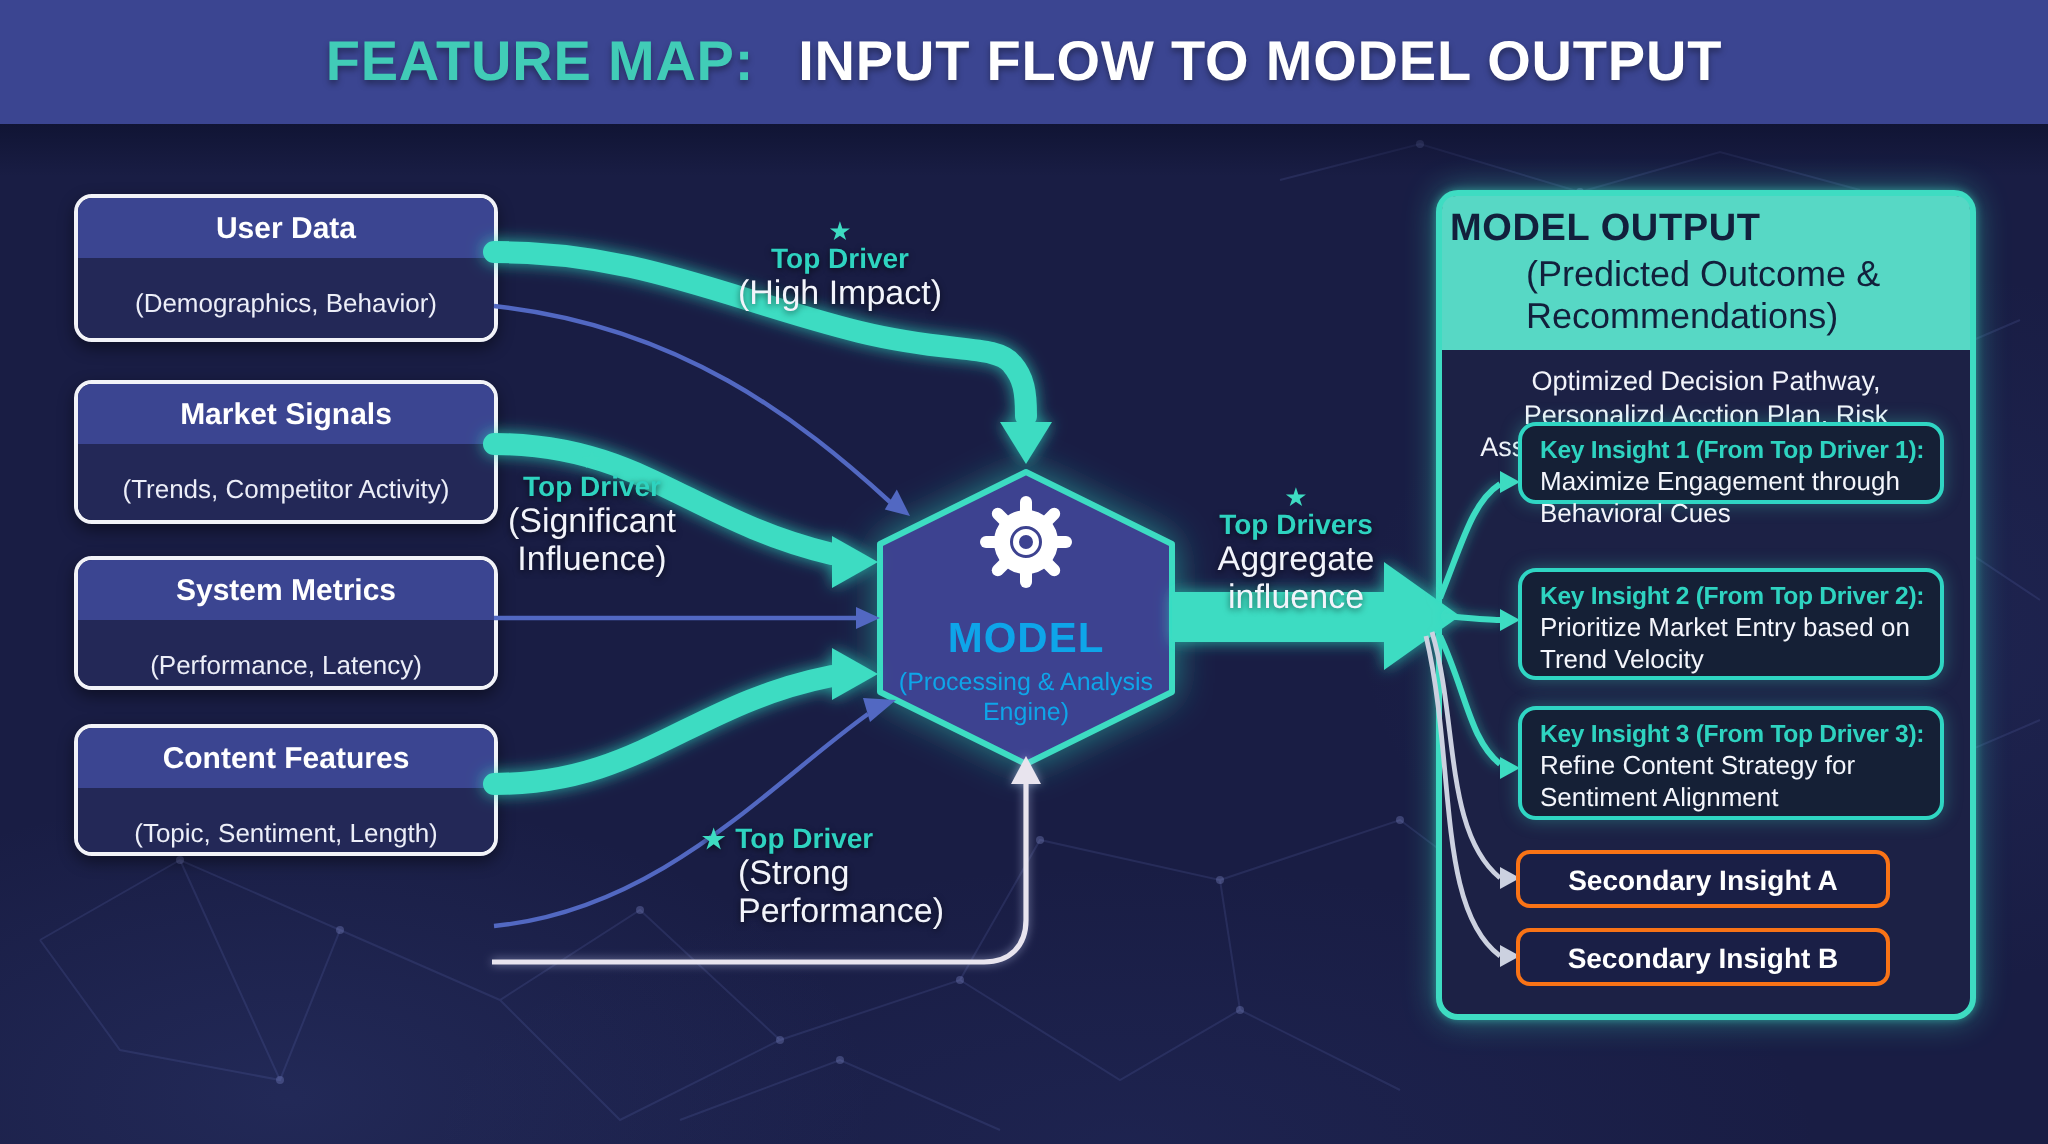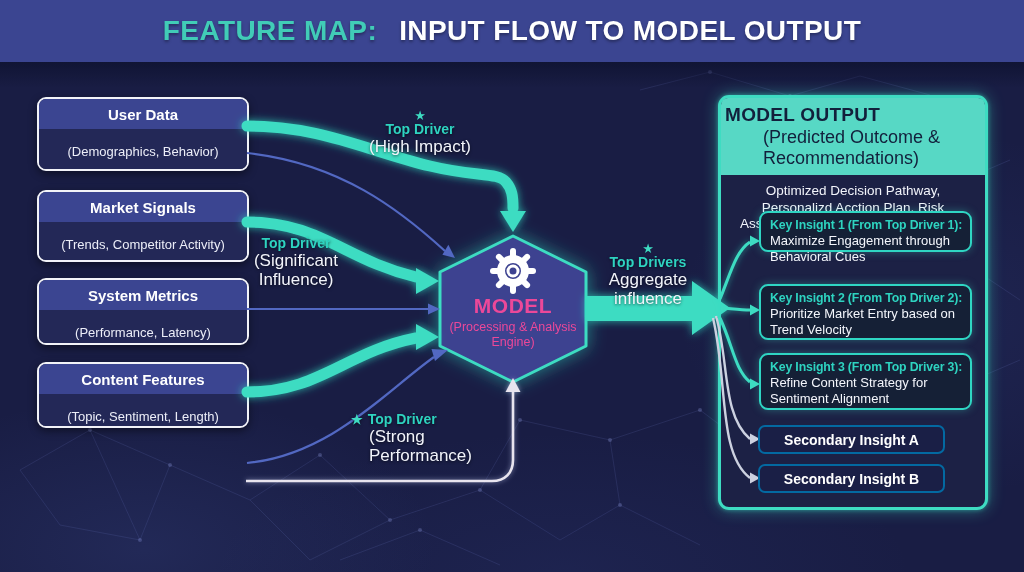--- a/index.html
+++ b/index.html
@@ -28,38 +28,38 @@
     overflow:hidden;display:flex;flex-direction:column;z-index:2;
     box-shadow:0 3px 8px rgba(0,0,0,.45);}
   .inbox .hd{background:#3b4591;color:#fff;font-weight:700;font-size:15px;text-align:center;
     display:flex;align-items:center;justify-content:center;flex:0 0 30px;}
   .inbox .bd{background:#232857;color:#eceef8;font-size:13px;text-align:center;flex:1;
     display:flex;align-items:center;justify-content:center;padding:15px 4px;}
   
   #decor{position:absolute;left:0;top:0;z-index:0;}
   #wires{position:absolute;left:0;top:0;z-index:3;pointer-events:none;}
   
-  .model-text{position:absolute;left:443px;top:294px;width:140px;text-align:center;z-index:4;color:#ec4899;}
+  .model-text{position:absolute;left:443px;top:308px;width:140px;text-align:center;z-index:4;color:#0ea5e9;}
   .model-text .nm{font-size:21px;font-weight:700;letter-spacing:.5px;}
   .model-text .sub{font-size:12.5px;line-height:1.18;margin-top:2px;}
   
   .outpanel{position:absolute;left:718px;top:95px;width:270px;height:415px;z-index:2;
     background:#1c2145;border:3px solid #3edcc2;border-radius:11px;box-sizing:border-box;
     box-shadow:0 0 16px rgba(62,220,194,.45), 0 0 4px rgba(62,220,194,.5);}
   .outpanel .ohead{background:#57d8c5;border-radius:7px 7px 0 0;padding:6px 4px 7px;text-align:left;color:#12203c;}
   .outpanel .ohead .t{font-size:19px;font-weight:700;letter-spacing:.3px;}
   .outpanel .ohead .s{font-size:18px;font-weight:500;line-height:1.15;width:180px;margin:1px auto 0;}
   .outpanel .odesc{color:#f2f4fb;font-size:13.5px;line-height:1.2;text-align:center;width:238px;margin:8px auto 0;}
   .kibox{position:absolute;width:213px;box-sizing:border-box;z-index:4;background:#152036;
     border:2px solid #2fd6c3;border-radius:9px;padding:5px 9px 4px;
     box-shadow:0 0 9px rgba(62,220,194,.35);}
   .kibox .kh{color:#2ed3c0;font-weight:700;font-size:12.3px;white-space:nowrap;letter-spacing:-0.15px;}
   .kibox .kt{color:#f4f6fc;font-size:13px;line-height:1.22;margin-top:1px;}
   .sibox{position:absolute;width:187px;height:29px;box-sizing:border-box;z-index:4;background:#1a1f46;
-    border:2px solid #0369a1;border-radius:7px;display:flex;align-items:center;justify-content:center;
+    border:2px solid #f97316;border-radius:7px;display:flex;align-items:center;justify-content:center;
     color:#fff;font-weight:700;font-size:14px;}
   
   .flabel{position:absolute;z-index:5;text-align:center;line-height:1.1;}
   .flabel .star{color:#3edcc2;font-size:13px;display:block;line-height:1;}
   .flabel .ft{color:#2ed3c0;font-weight:700;font-size:14px;text-shadow:0 1px 3px rgba(0,0,0,.6);}
   .flabel .fs{color:#f2f4fb;font-size:17px;line-height:1.12;text-shadow:0 1px 3px rgba(0,0,0,.6);}
   .flabel.inline{text-align:left;}
   .flabel.inline .star{display:inline;margin-right:5px;font-size:13px;}
 </style>
 </head>

